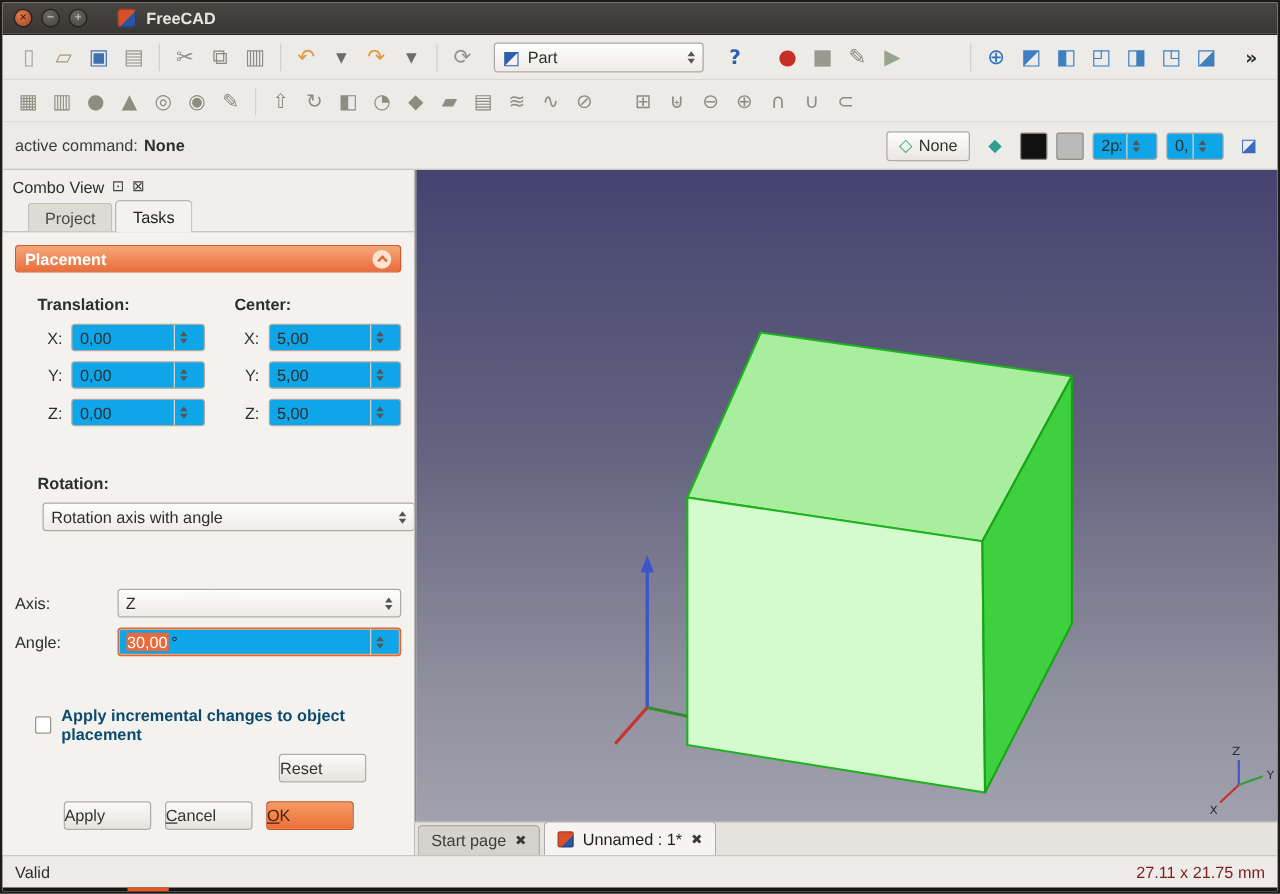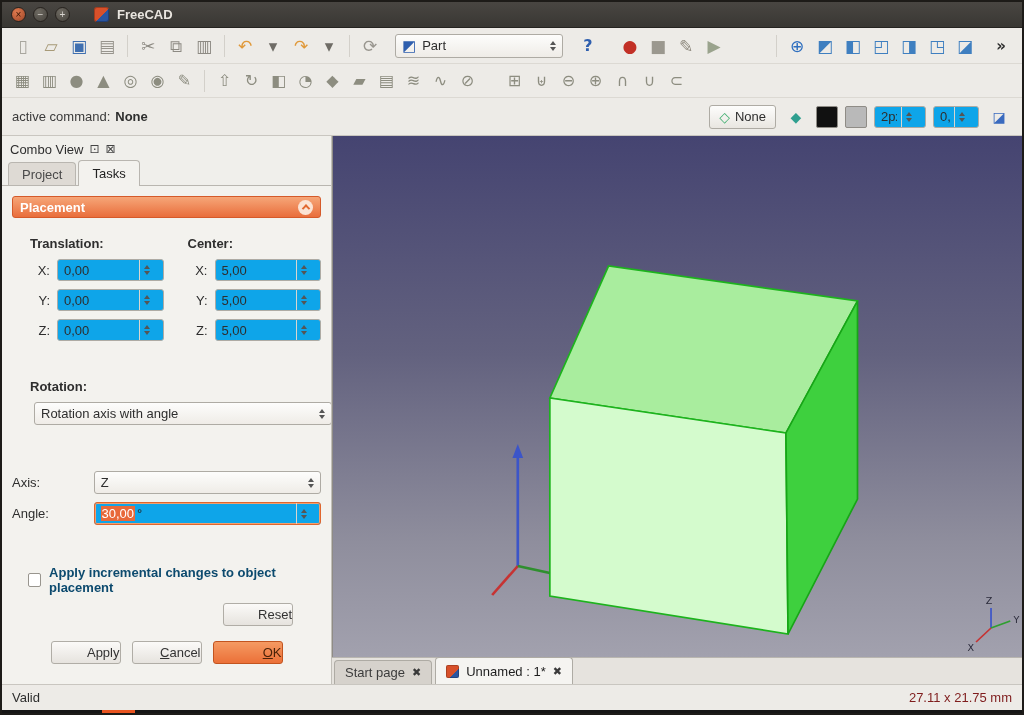--- a/index.html
+++ b/index.html
@@ -55,21 +55,21 @@
 
   
   .main{display:flex;height:548px}
 
   
   .left-panel{width:330px;background:#f0efeb;border-right:1px solid #c2bfb9;display:flex;flex-direction:column}
   .panel-hdr{height:24px;display:flex;align-items:center;padding:2px 8px 0 8px}
   .panel-title{color:#2e2e2e}
   .panel-btn{margin-left:6px;font-family:"DejaVu Sans",sans-serif;font-size:12px;color:#444;cursor:default}
   .panel-btn:first-of-type{margin-left:auto}
-  .panel-tabs{display:flex;align-items:flex-end;height:26px;padding:0 6px;border-bottom:1px solid #b9b6b0}
+  .panel-tabs{display:flex;align-items:flex-end;height:26px;padding:0 20px;border-bottom:1px solid #b9b6b0}
   .ptab{height:23px;display:flex;align-items:center;padding:0 13px;background:#dedad4;border:1px solid #b9b6b0;border-bottom:none;border-radius:4px 4px 0 0;margin-right:2px;color:#4a4a4a;cursor:default}
   .ptab.active{background:#f3f2ee;height:26px;color:#222;position:relative;top:1px}
   .tasks-body{flex:1;background:#f3f2ee;display:flex;flex-direction:column;padding:10px 10px 12px 10px;overflow:hidden}
 
   .placement-hdr{height:22px;flex:0 0 22px;background:linear-gradient(#f6a678,#e96e3c);border:1px solid #d55a2a;border-radius:3px;display:flex;align-items:center;padding:4px 7px;color:#fff;font-weight:bold}
   .collapse-icon{margin-left:auto;width:15px;height:15px;border-radius:50%;background:#fbe3d4;display:flex;align-items:center;justify-content:center}
   .collapse-icon i{width:6px;height:6px;border-left:2px solid #e2682f;border-top:2px solid #e2682f;transform:rotate(45deg) translate(1px,1px)}
 
   .form-cols{display:flex;gap:24px;margin:18px 0 0 18px}
   .fcol{width:152px}
@@ -90,21 +90,21 @@
   .unit{margin-left:2px;color:#222}
   .axis-row-wrap{margin-top:22px}
 
   .chk-row{display:flex;align-items:center;margin:40px 0 0 16px}
   .checkbox{width:14px;height:14px;background:#fff;border:1px solid #98958e;border-radius:2px;margin-right:8px}
   .chk-label{font-weight:bold;color:#0c4a6e}
   .reset-row{display:flex;justify-content:flex-end;margin:8px 28px 0 0}
   .spacer{flex:1}
   .action-row{display:flex;justify-content:center;gap:11px;margin-bottom:8px}
 
-  .btn{display:inline-block;min-width:70px;height:23px;line-height:21px;text-align:right;padding:0 0;background:linear-gradient(#fbfaf8,#e6e3de);border:1px solid #b0ada6;border-radius:3px;font-size:13px;color:#333;font-family:inherit;cursor:default}
+  .btn{display:inline-block;min-width:70px;height:23px;line-height:21px;text-align:left;padding:0 0;background:linear-gradient(#fbfaf8,#e6e3de);border:1px solid #b0ada6;border-radius:3px;font-size:13px;color:#333;font-family:inherit;cursor:default}
   .btn.u1::first-letter{text-decoration:underline}
   .btn-ok{background:linear-gradient(#f59a62,#eb7038);border-color:#c2541f;color:#4a2208}
 
   
   .viewport-col{flex:1;display:flex;flex-direction:column;min-width:0}
   .viewport{flex:1;position:relative;background:linear-gradient(180deg,#454471 0%,#63627f 42%,#8f8e9d 78%,#a2a1ae 100%);border-left:1px solid #8f8c86;overflow:hidden}
   .viewport svg{position:absolute;inset:0;width:100%;height:100%}
   .doc-tabs{height:27px;background:#e6e3de;border-top:1px solid #b9b6b0;display:flex;align-items:flex-end;padding:0 2px}
   .dtab{height:24px;display:flex;align-items:center;gap:7px;padding:0 10px;background:#d6d2cc;border:1px solid #aeaba4;border-bottom:none;border-radius:4px 4px 0 0;margin-right:3px;color:#3c3c3c;cursor:default}
   .dtab.active{background:#f5f4f1;height:27px;color:#1e1e1e}

